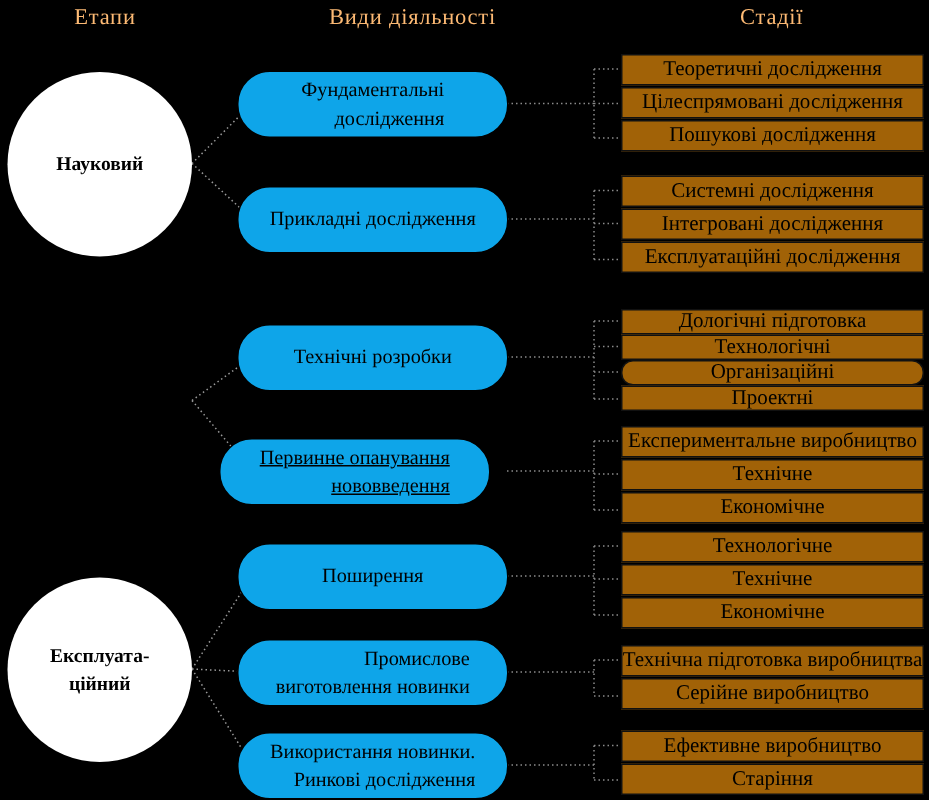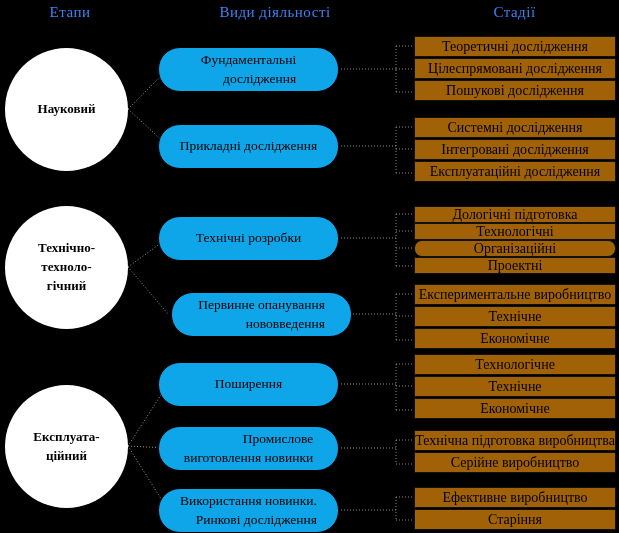--- a/index.html
+++ b/index.html
@@ -7,21 +7,21 @@
     font-family:"Liberation Serif", serif;
     width:619px;height:533px;
     position:relative;overflow:hidden;
     background:#000;
   }
   #canvas{position:absolute;left:0;top:0;width:619px;height:533px;}
 
   
   .col-head{
     position:absolute;
-    color:#3b82f6;
+    color:#fdba74;
     font-size:15px;
     font-family:"Liberation Serif", serif;
     white-space:nowrap;
     letter-spacing:0.5px;
     text-align:center;
     top:4px;
   }
   #head-0{left:0;width:140px;}
   #head-1{left:150px;width:250px;}
   #head-2{left:410px;width:209px;}
@@ -114,27 +114,20 @@
   <div class="col-head" id="head-0">Етапи</div>
   <div class="col-head" id="head-1">Види діяльності</div>
   <div class="col-head" id="head-2">Стадії</div>
 
   <div class="circle" style="left:5px;top:48px;width:123px;height:123px;">
     <span>
       <span>Науковий</span>
     </span>
   </div>
 
-  <div class="circle" style="left:5px;top:206px;width:123px;height:123px;">
-    <span>
-      <span>Технічно-</span><br>
-      <span>техноло-</span><br>
-      <span>гічний</span>
-    </span>
-  </div>
 
   <div class="circle" style="left:5px;top:385px;width:123px;height:123px;">
     <span>
       <span>Експлуата-</span><br>
       <span>ційний</span>
     </span>
   </div>
 
   <div class="pill" style="left:158px;top:47px;width:181px;height:45px;">
     <span>
@@ -148,21 +141,21 @@
       <span>Прикладні дослідження</span>
     </span>
   </div>
 
   <div class="pill" style="left:158px;top:216px;width:181px;height:45px;">
     <span>
       <span>Технічні розробки</span>
     </span>
   </div>
 
-  <div class="pill" style="left:171px;top:292px;width:181px;height:45px;">
+  <div class="pill" style="left:146px;top:292px;width:181px;height:45px;text-decoration:underline;">
     <span>
       <span>Первинне опанування</span><br>
       <span>нововведення</span>
     </span>
   </div>
 
   <div class="pill" style="left:158px;top:362px;width:181px;height:45px;">
     <span>
       <span>Поширення</span>
     </span>

